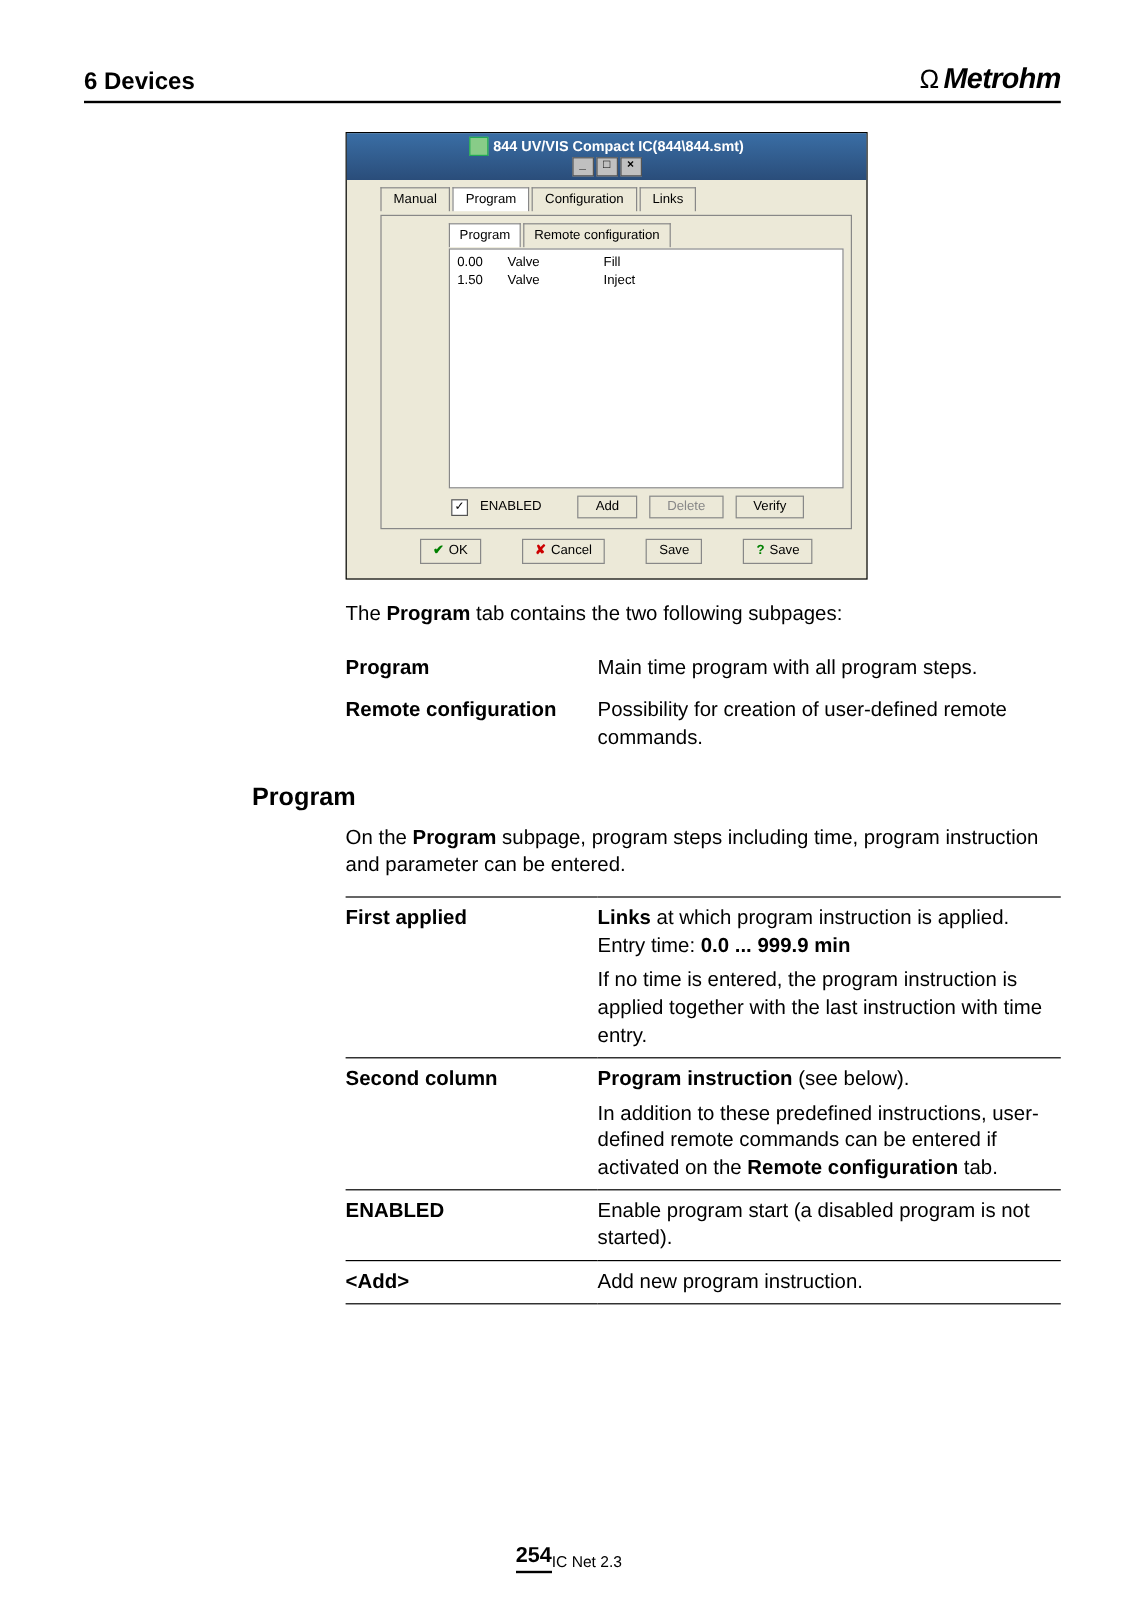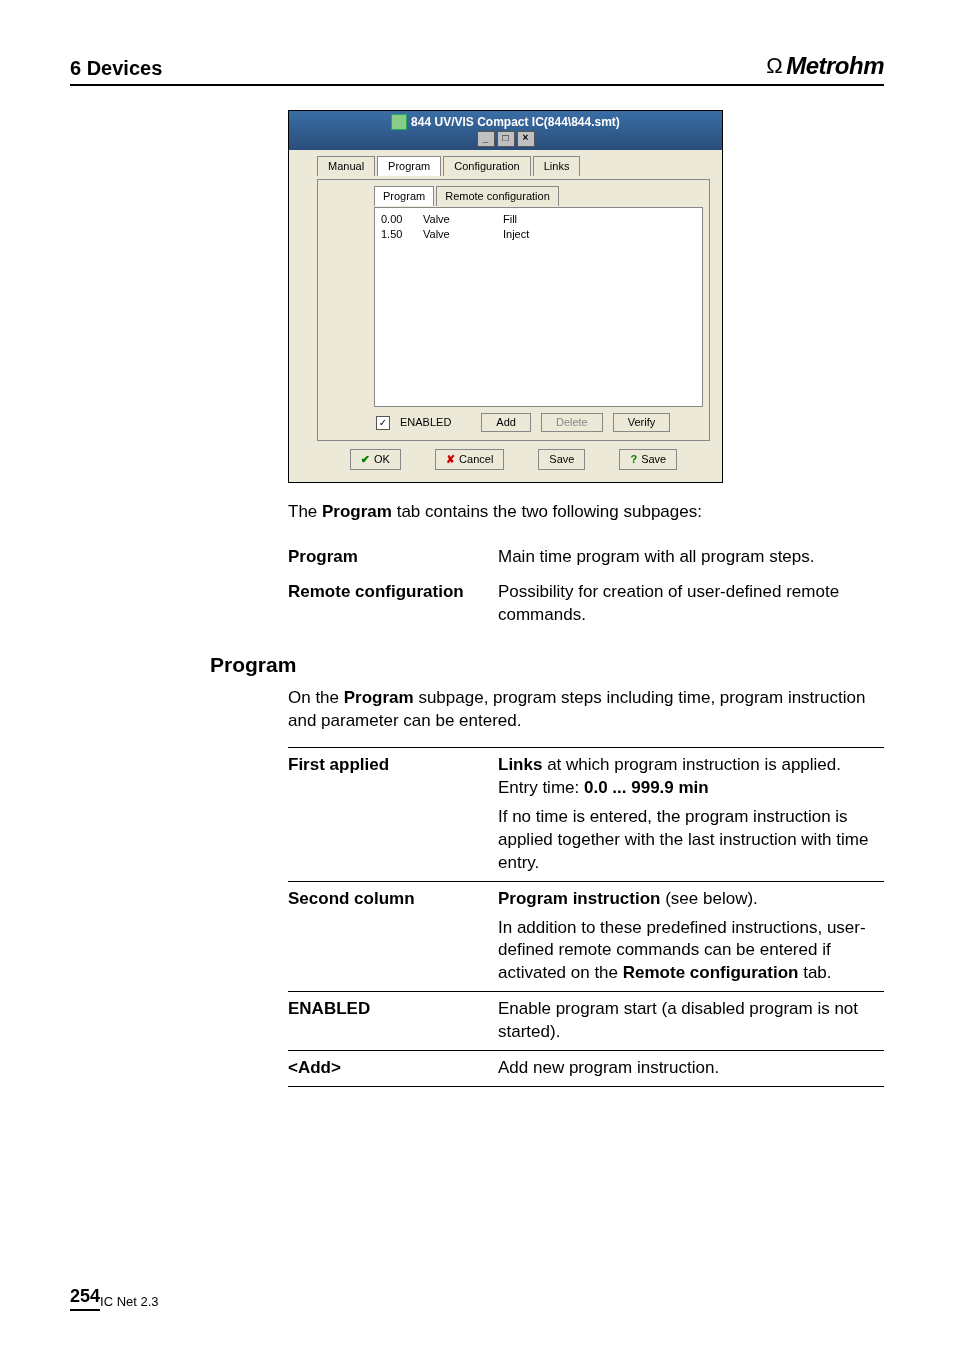--- a/index.html
+++ b/index.html
@@ -161,21 +161,21 @@
     margin-top: 18px;
     margin-bottom: 8px;
   }
 
   .footer {
     position: absolute;
     left: 70px;
     right: 76px;
     bottom: 40px;
     display:flex;
-    justify-content: flex-start;
+    justify-content: center;
     align-items: flex-end;
     font-size: 14px;
   }
   .pagenum {
     font-weight: 700;
     font-size: 18px;
     border-bottom: 2px solid #000;
     padding-bottom: 1px;
   }
   .doc-id { font-size: 13px; }

